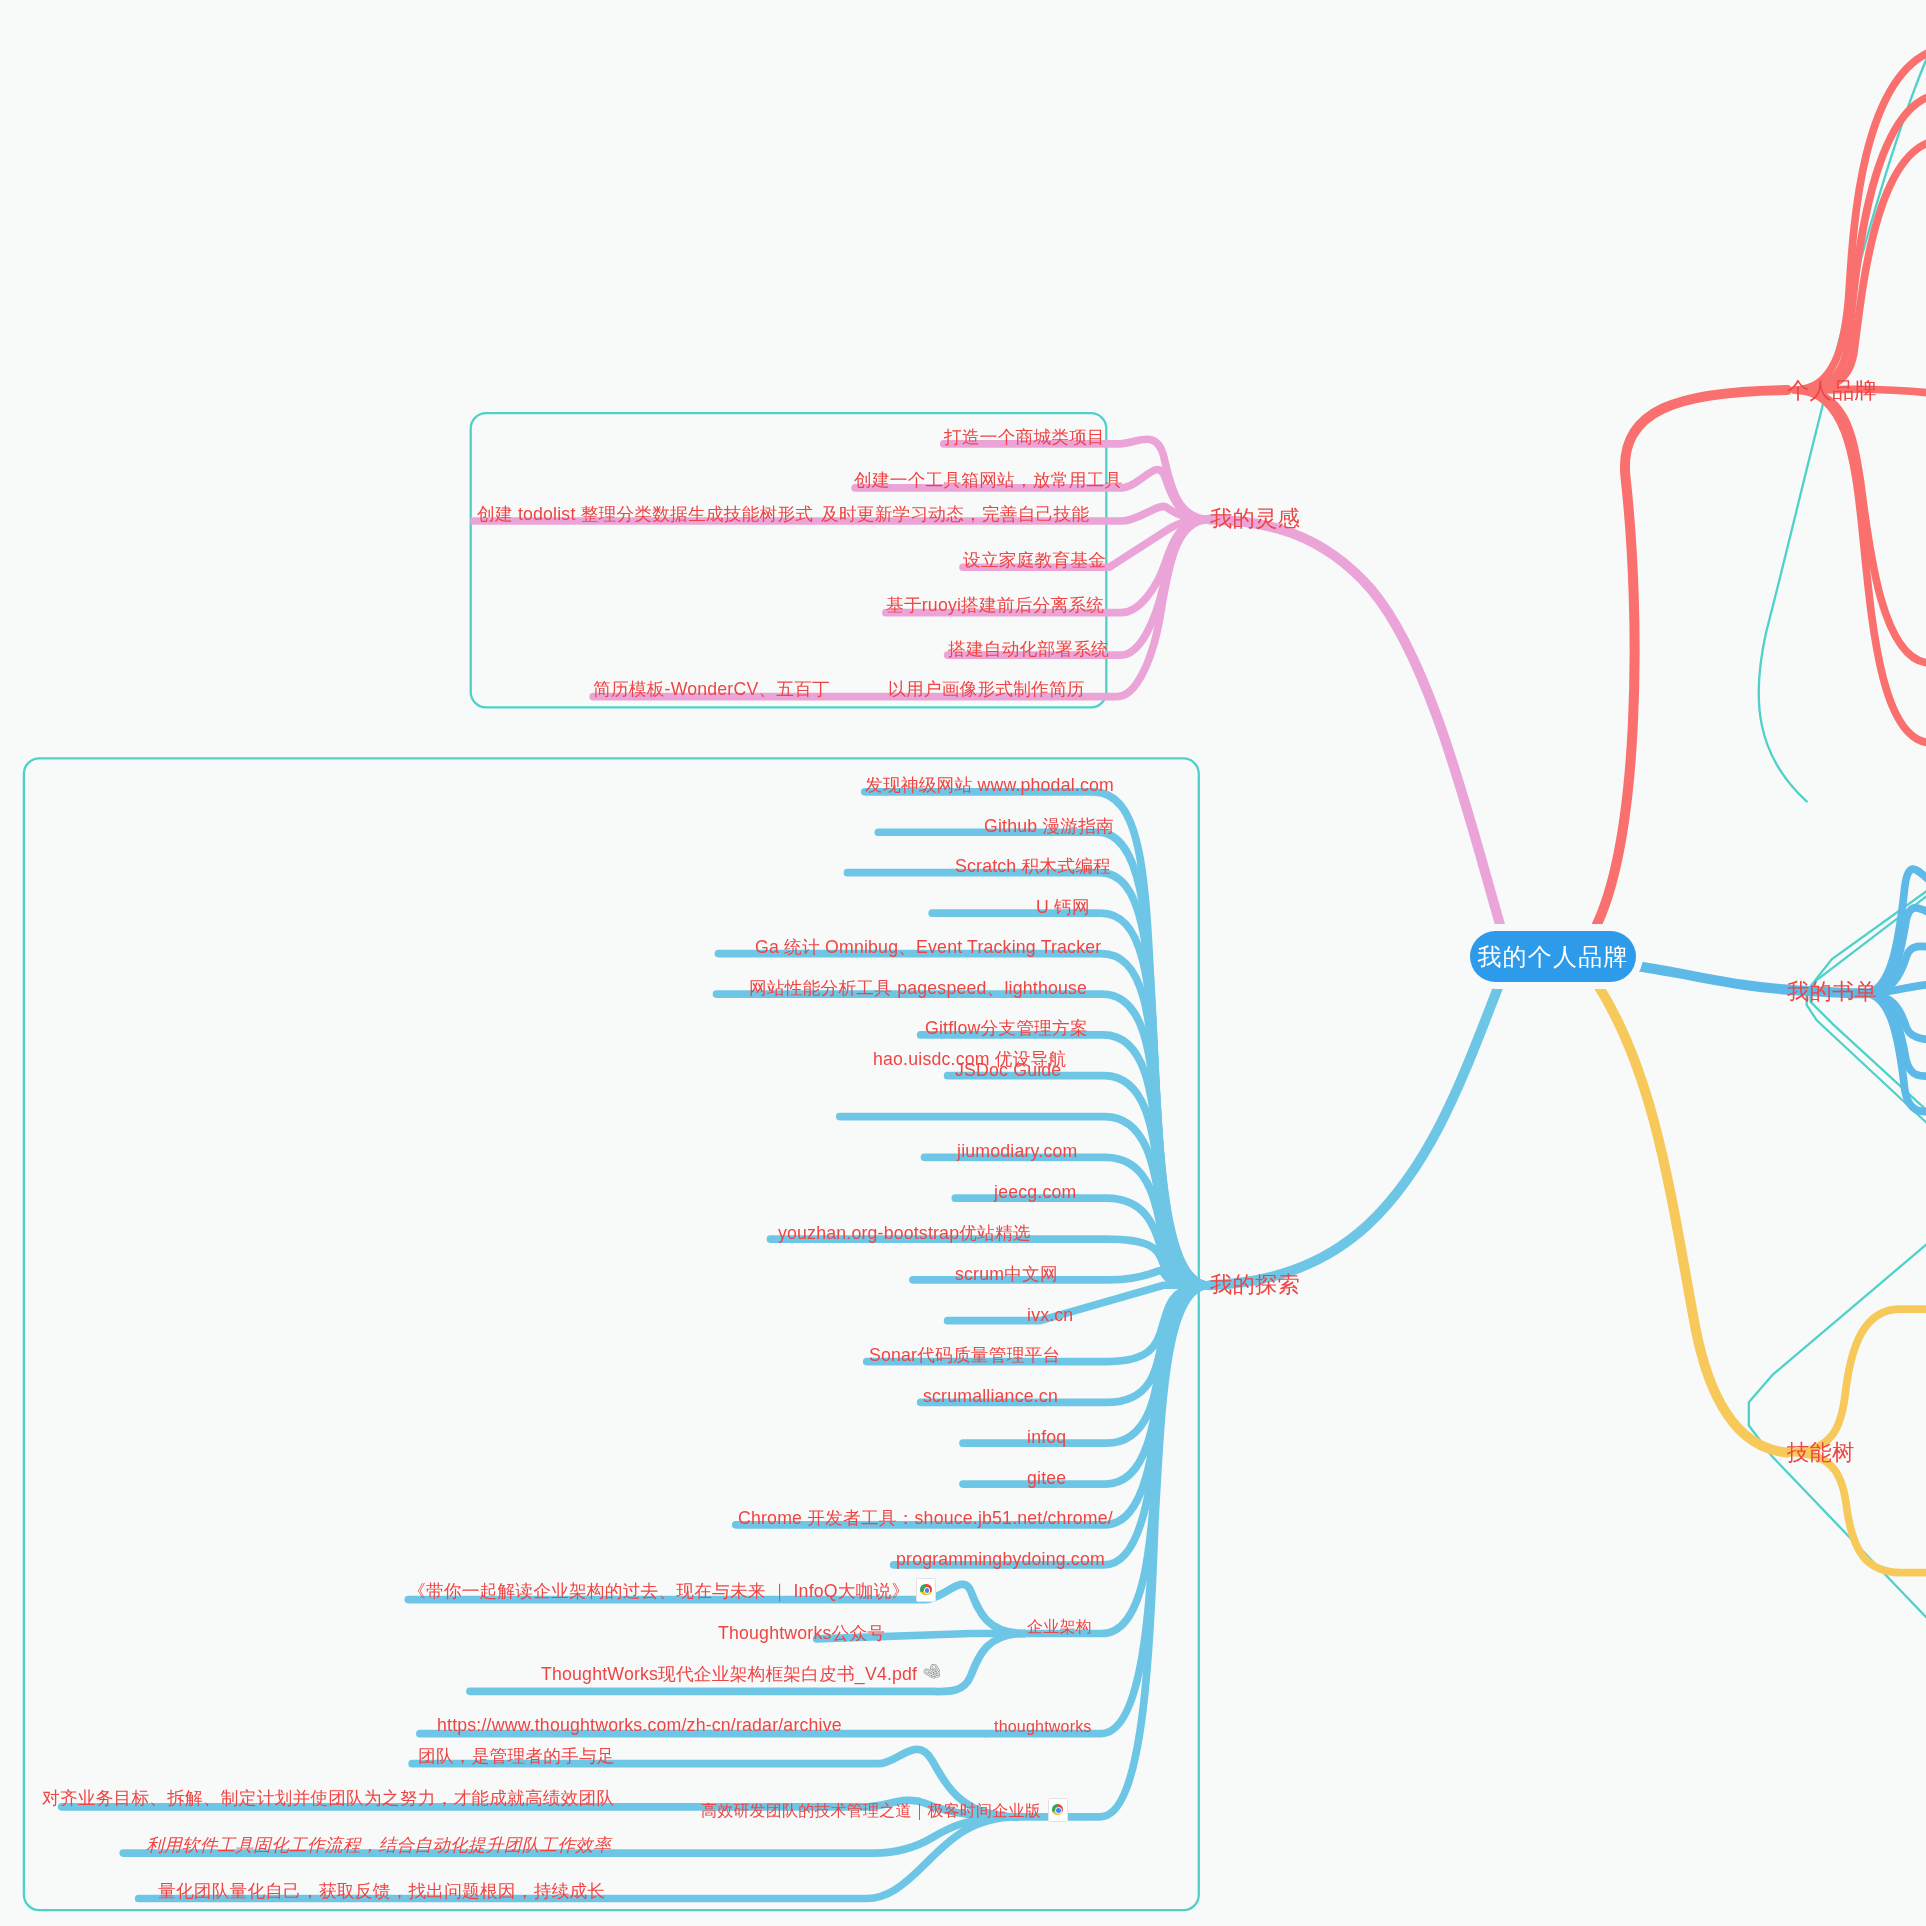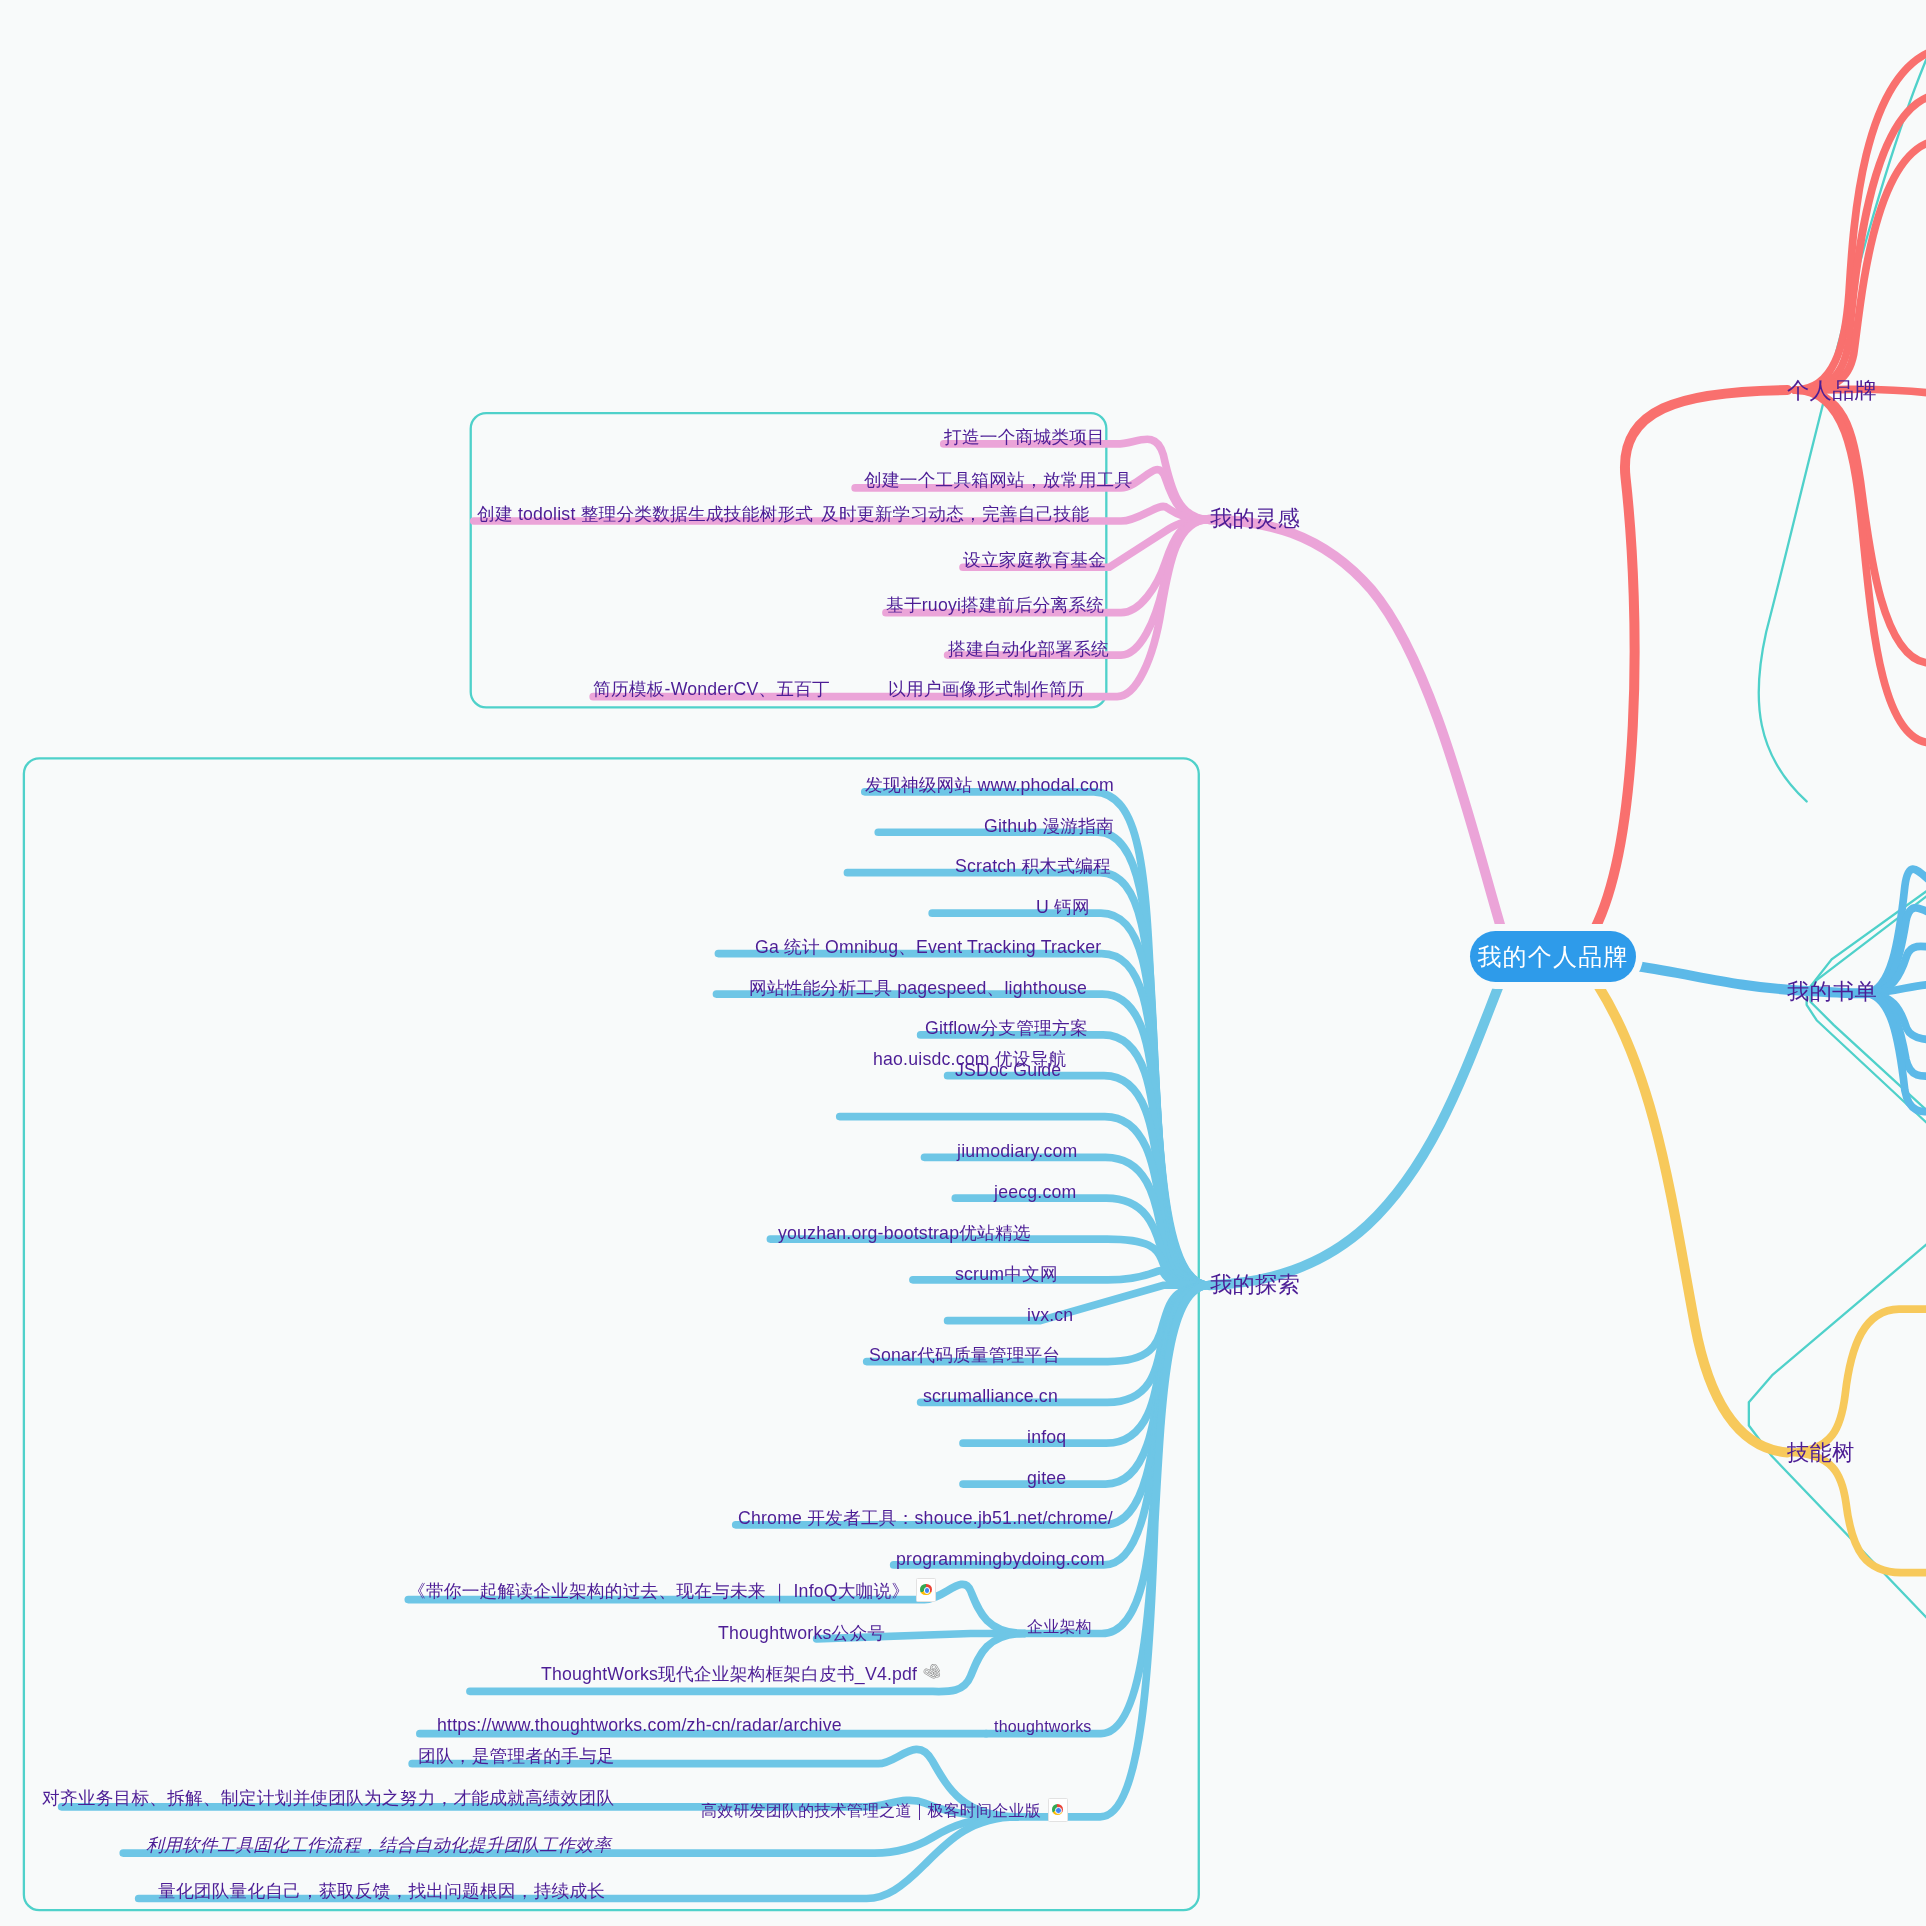--- a/index.html
+++ b/index.html
@@ -5,21 +5,21 @@
   html,body{margin:0;padding:0;background:#f7f9f9;}
   body{
     font-family:"Liberation Sans","DejaVu Sans",sans-serif;
     width:2745px;height:1928px;position:relative;overflow:hidden;
     background:#f8fafa;
   }
   #canvas{position:absolute;inset:0;width:2745px;height:1928px;}
   svg.lines{position:absolute;left:0;top:0;width:2745px;height:1928px;pointer-events:none;}
 
   
-  .node{position:absolute;white-space:nowrap;color:#4c1d95;
+  .node{position:absolute;white-space:nowrap;color:#ef4444;
         font-size:17.7px;line-height:1.15;letter-spacing:0.2px;}
   .node.t2{font-size:16px;}
   .node.t1{font-size:22.3px;}
   .node .lbl{display:inline-block;vertical-align:middle;}
 
   
   #root{
     position:absolute;left:1470px;top:931px;width:166px;height:51px;
     background:#2e9bea;border-radius:25.4px;box-shadow:0 0 0 7px #f8fafa;
     display:flex;align-items:center;justify-content:center;
@@ -185,21 +185,21 @@
   <div class="node t1" style="left:1787px;top:377px;">
     <span class="lbl">个人品牌</span>
   </div>
 
   <div class="node t1" style="left:1210px;top:505px;">
     <span class="lbl">我的灵感</span>
   </div>
   <div class="node" style="left:944px;top:426px;">
     <span class="lbl">打造一个商城类项目</span>
   </div>
-  <div class="node" style="left:854px;top:469px;margin-left:10px;">
+  <div class="node" style="left:854px;top:469px;">
     <span class="lbl">创建一个工具箱网站，放常用工具</span>
   </div>
   <div class="node" style="left:477px;top:503px;">
     <span class="lbl">创建 todolist 整理分类数据生成技能树形式</span>
   </div>
   <div class="node" style="left:821px;top:503px;">
     <span class="lbl">及时更新学习动态，完善自己技能</span>
   </div>
   <div class="node" style="left:963px;top:549px;">
     <span class="lbl">设立家庭教育基金</span>

